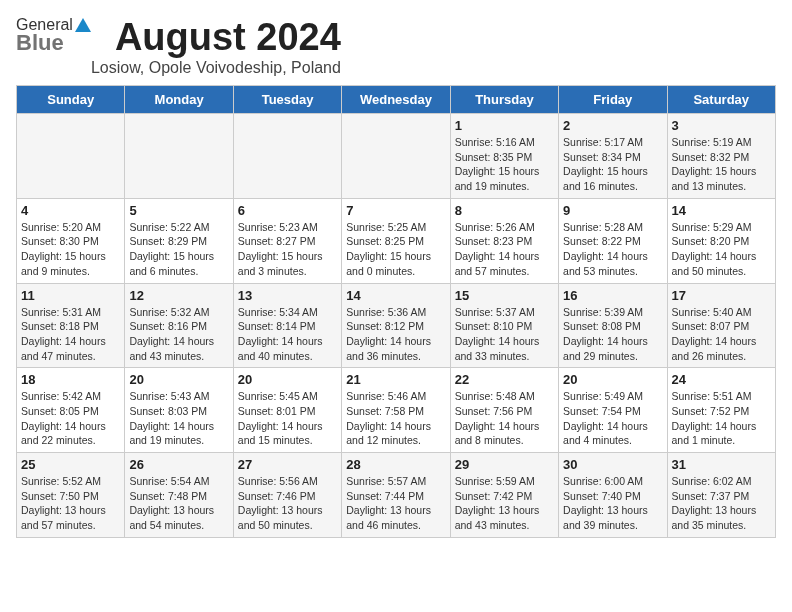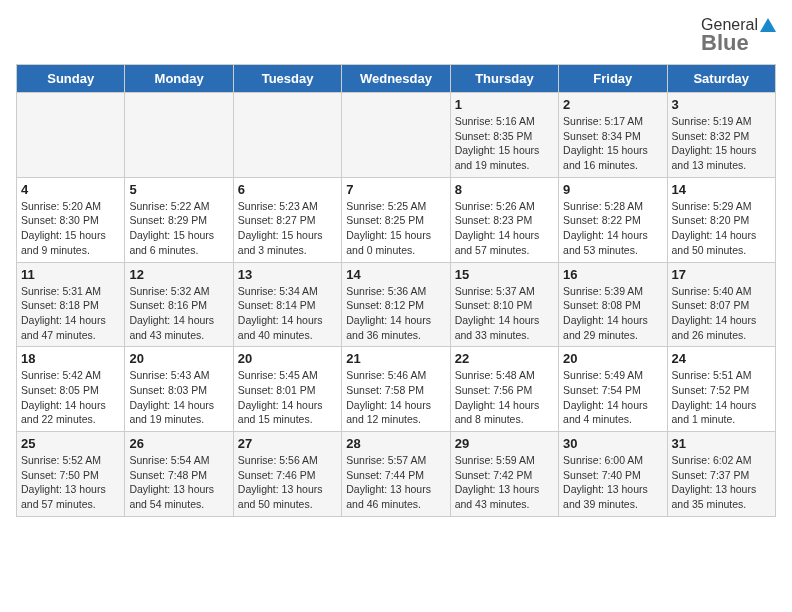--- a/index.html
+++ b/index.html
@@ -5,21 +5,21 @@
     * { box-sizing: border-box; margin: 0; padding: 0; }
     body {
       font-family: Arial, sans-serif;
       background: #fff;
       width: 792px;
       min-height: 612px;
       padding: 16px;
     }
     .header {
       display: flex;
-      justify-content: flex-end;
+      justify-content: flex-start;
       align-items: flex-start;
       margin-bottom: 8px;
     }
     .logo {
       display: flex;
       flex-direction: column;
       align-items: flex-start;
     }
     .logo-general { color: #333; }
     .logo-blue { color: #737373; }
@@ -92,20 +92,22 @@
 
 <div class="header">
   <div class="logo">
     <div class="logo-row">
       <span class="logo-general">General</span>
       <span class="logo-triangle"></span>
     </div>
     <span class="logo-blue" style="font-size:22px;font-weight:bold;margin-top:-4px;">Blue</span>
   </div>
   <div class="title-block">
+    <div class="main-title">August 2024</div>
+    <div class="subtitle">Losiow, Opole Voivodeship, Poland</div>
   </div>
 </div>
 
 <table>
   <thead>
     <tr>
     <th>Sunday</th>
         <th>Monday</th>
         <th>Tuesday</th>
         <th>Wednesday</th>

